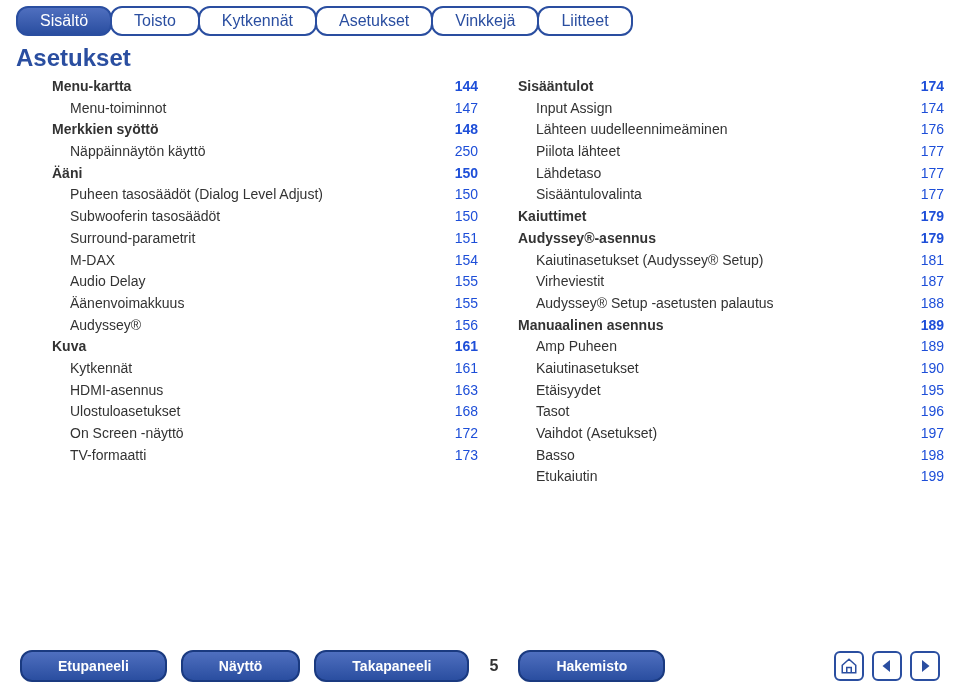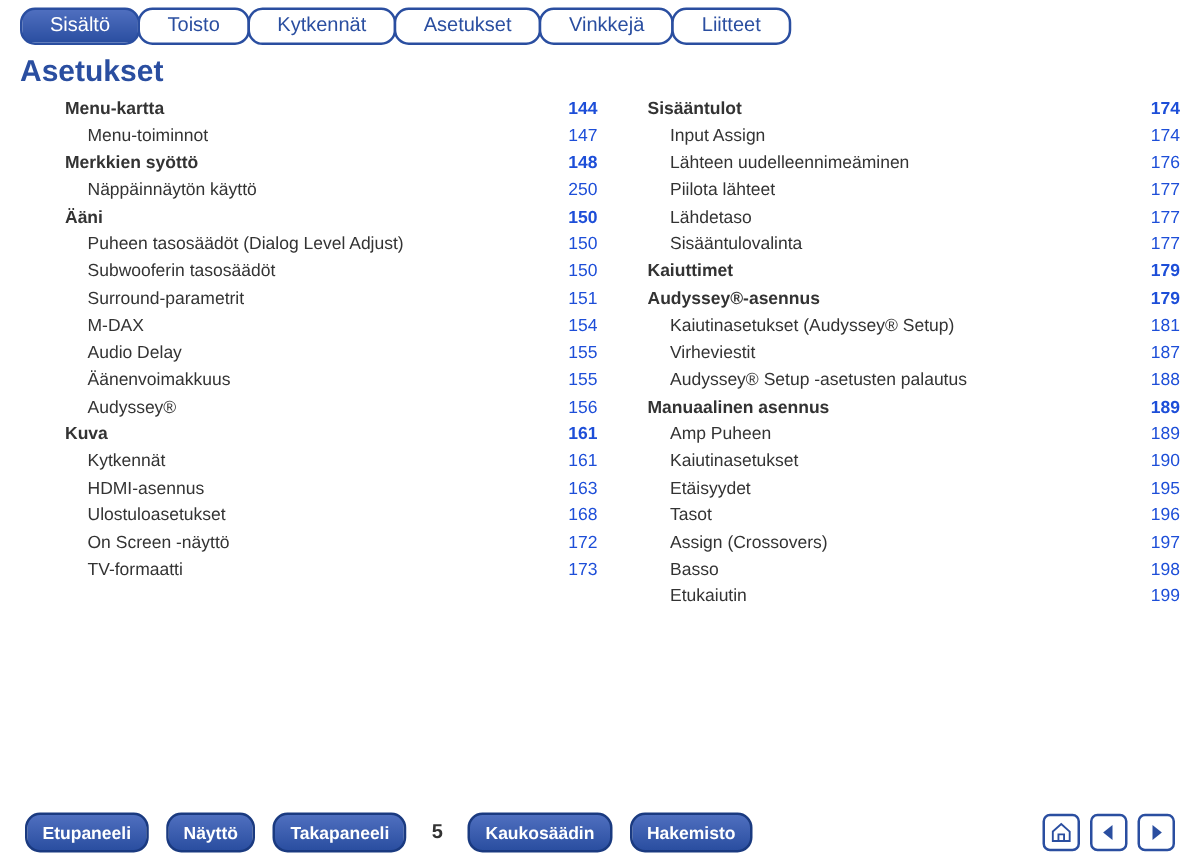--- a/index.html
+++ b/index.html
@@ -57,21 +57,21 @@
     display: flex;
     align-items: center;
     gap: 14px;
     padding: 0 20px;
   }
   .bbtn {
     background: linear-gradient(#4f6fbf, #2a4ea0);
     color: #fff;
     font-weight: 700;
     border-radius: 12px;
-    padding: 6px 12px;
+    padding: 6px 36px;
     font-size: 14px;
     border: 2px solid #1a3a80;
     cursor: pointer;
   }
   .page-num {
     font-weight: 700;
     font-size: 16px;
     color: #333;
     padding: 0 6px;
   }
@@ -236,40 +236,39 @@
       </div>
       <div class="toc-line indent1">
         <span class="lbl">Etäisyydet</span>
         <span class="pg">195</span>
       </div>
       <div class="toc-line indent1">
         <span class="lbl">Tasot</span>
         <span class="pg">196</span>
       </div>
       <div class="toc-line indent1">
-        <span class="lbl">Assign (Crossovers)</span>
+        <span class="lbl">Vaihdot (Asetukset)</span>
         <span class="pg">197</span>
       </div>
       <div class="toc-line indent1">
         <span class="lbl">Basso</span>
         <span class="pg">198</span>
       </div>
       <div class="toc-line indent1">
         <span class="lbl">Etukaiutin</span>
         <span class="pg">199</span>
       </div>
     </div>
 </div>
 
 <div class="bottom-bar">
   <div class="bbtn"><span>Etupaneeli</span></div>
   <div class="bbtn"><span>Näyttö</span></div>
   <div class="bbtn"><span>Takapaneeli</span></div>
   <span class="page-num">5</span>
-  <div class="bbtn"><span>Kaukosäädin</span></div>
   <div class="bbtn"><span>Hakemisto</span></div>
 
   <div class="nav-icons">
     <div class="nav-icon">
       <svg viewBox="0 0 24 24" fill="none" stroke="#2a4ea0" stroke-width="2">
           <path d="M3 11 L12 3 L21 11 V21 H3 Z M9 21 V14 H15 V21"></path>
         </svg>
     </div>
     <div class="nav-icon">
       <svg viewBox="0 0 24 24" fill="#2a4ea0">

